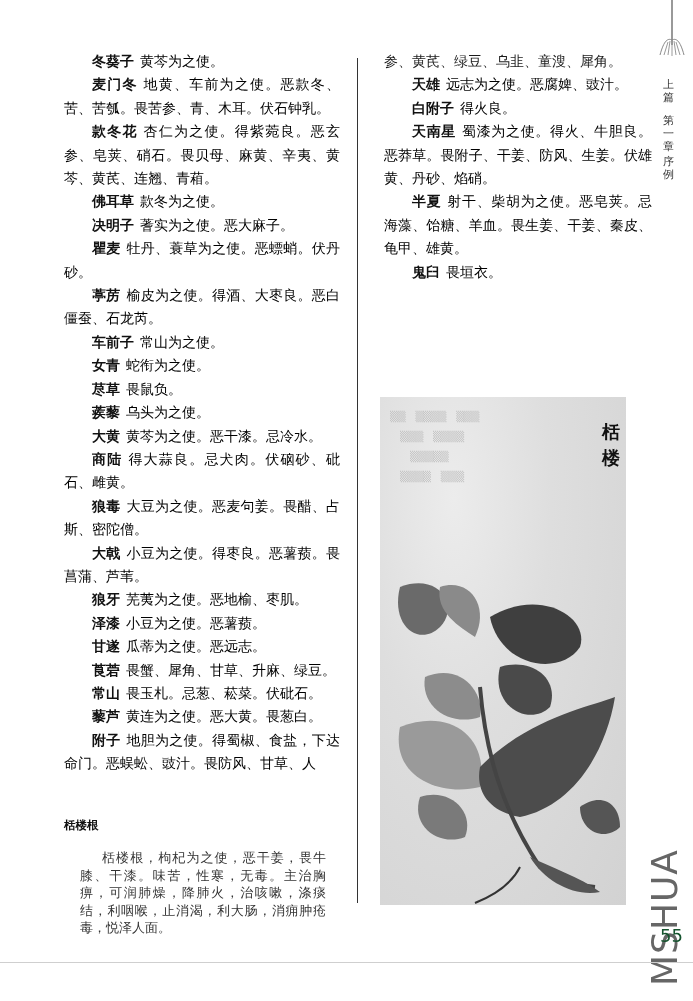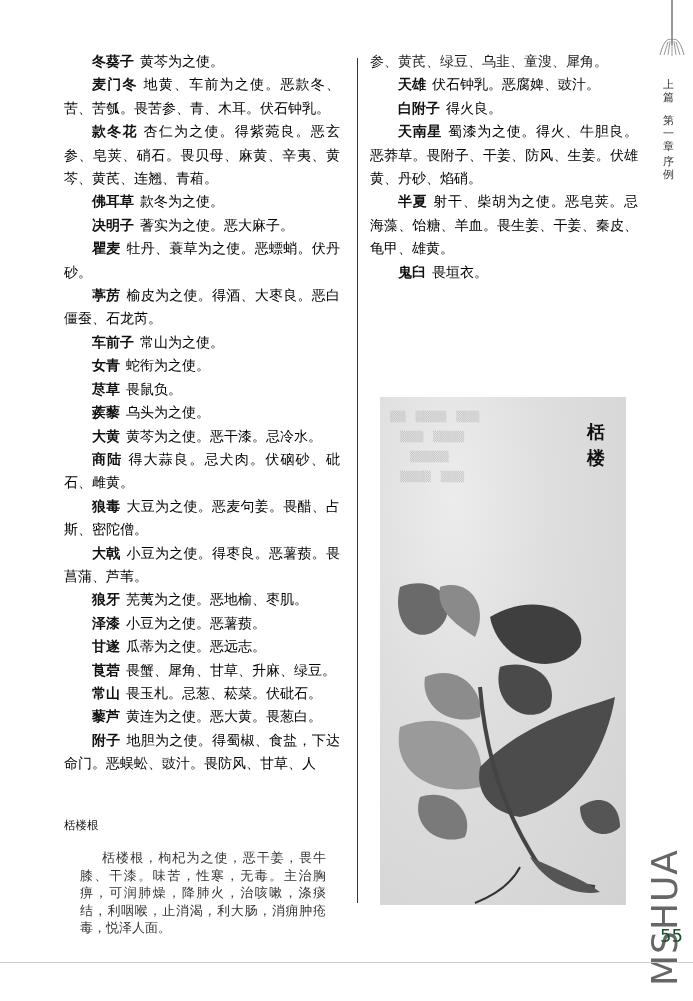--- a/index.html
+++ b/index.html
@@ -2,32 +2,32 @@
 <html><head>
 <meta charset="utf-8">
 <style>
   html, body { margin:0; padding:0; }
   body {
     width:693px; height:1001px; background:#ffffff; position:relative; overflow:hidden;
     font-family: "DejaVu Serif", "Liberation Serif", serif; color:#1a1a1a;
   }
   .col { position:absolute; top:50px; font-size:14px; line-height:23.4px; }
   .col-left { left:64px; width:276px; }
-  .col-right { left:370px; width:268px; }
+  .col-right { left:384px; width:268px; }
   .entry { text-indent:28px; margin:0; text-align:justify; }
   .entry.cont { text-indent:0; }
   .term { font-family: "DejaVu Sans", "Liberation Sans", sans-serif; font-weight:bold; margin-right:6px; color:#111; }
   .desc { color:#000000; }
   .divider { position:absolute; left:357px; top:58px; width:1px; height:845px; background:#333; }
   .note { position:absolute; left:64px; top:818px; width:278px; }
-  .note-title { font-family:"DejaVu Sans","Liberation Sans",sans-serif; font-weight:normal; font-size:11.5px; margin:0 0 3px 0; color:#111; }
+  .note-title { font-family:"DejaVu Sans","Liberation Sans",sans-serif; font-weight:bold; font-size:11.5px; margin:0 0 3px 0; color:#111; }
   .note-body { font-size:13px; line-height:17.5px; color:#333; text-indent:22px; margin:16px; text-align:justify; }
   .illustration { position:absolute; left:380px; top:397px; width:246px; height:508px;
     background: radial-gradient(ellipse at 30% 20%, #ececec 0%, #dedede 40%, #d2d2d2 100%); }
-  .ill-caption { position:absolute; right:19px; top:22px; font-size:18px; line-height:26px; width:20px; font-weight:bold; color:#111; font-family:"DejaVu Serif",serif; }
+  .ill-caption { position:absolute; right:4px; top:22px; font-size:18px; line-height:26px; width:20px; font-weight:bold; color:#111; font-family:"DejaVu Serif",serif; }
   .ill-ghost { position:absolute; left:10px; top:10px; right:60px; font-size:10px; line-height:20px; color:#c4c4c4; }
   .ill-svg { position:absolute; left:0; top:170px; }
   .side { position:absolute; left:650px; top:0; width:43px; }
   .side-ornament { position:absolute; left:8px; top:0; }
   .side-label { position:absolute; left:13px; font-size:11px; line-height:13px; width:14px; color:#333; }
   .page-num { position:absolute; left:660px; top:925px; font-size:18px; color:#14532d; font-family:"DejaVu Sans",sans-serif; }
   .watermark { position:absolute; left:644px; top:890px; font-family:"DejaVu Sans",sans-serif; font-size:36px; color:#666; letter-spacing:1px; transform-origin:left top; transform:rotate(-90deg) translate(-96px, 0); white-space:nowrap; }
   .hrule { position:absolute; left:0; top:962px; width:693px; height:1px; background:#cfcfcf; }
 </style>
 </head>
@@ -60,21 +60,21 @@
 
 <div class="note">
   <p class="note-title">栝楼根</p>
   <p class="note-body">栝楼根，枸杞为之使，恶干姜，畏牛膝、干漆。味苦，性寒，无毒。主治胸痹，可润肺燥，降肺火，治咳嗽，涤痰结，利咽喉，止消渴，利大肠，消痈肿疮毒，悦泽人面。</p>
 </div>
 
 <div class="divider"></div>
 
 <div class="col col-right">
   <p class="entry cont">参、黄芪、绿豆、乌韭、童溲、犀角。</p>
-  <p class="entry"><span class="term">天雄</span><span class="desc">伏石钟乳。恶腐婢、豉汁。</span></p>
+  <p class="entry"><span class="term">天雄</span><span class="desc">远志为之使。恶腐婢、豉汁。</span></p>
   <p class="entry"><span class="term">白附子</span><span class="desc">得火良。</span></p>
   <p class="entry"><span class="term">天南星</span><span class="desc">蜀漆为之使。得火、牛胆良。恶莽草。畏附子、干姜、防风、生姜。伏雄黄、丹砂、焰硝。</span></p>
   <p class="entry"><span class="term">半夏</span><span class="desc">射干、柴胡为之使。恶皂荚。忌海藻、饴糖、羊血。畏生姜、干姜、秦皮、龟甲、雄黄。</span></p>
   <p class="entry"><span class="term">鬼臼</span><span class="desc">畏垣衣。</span></p>
 </div>
 
 <div class="illustration">
   <div class="ill-ghost">
     <div>▒▒　▒▒▒▒　▒▒▒</div>
       <div>　▒▒▒　▒▒▒▒</div>

